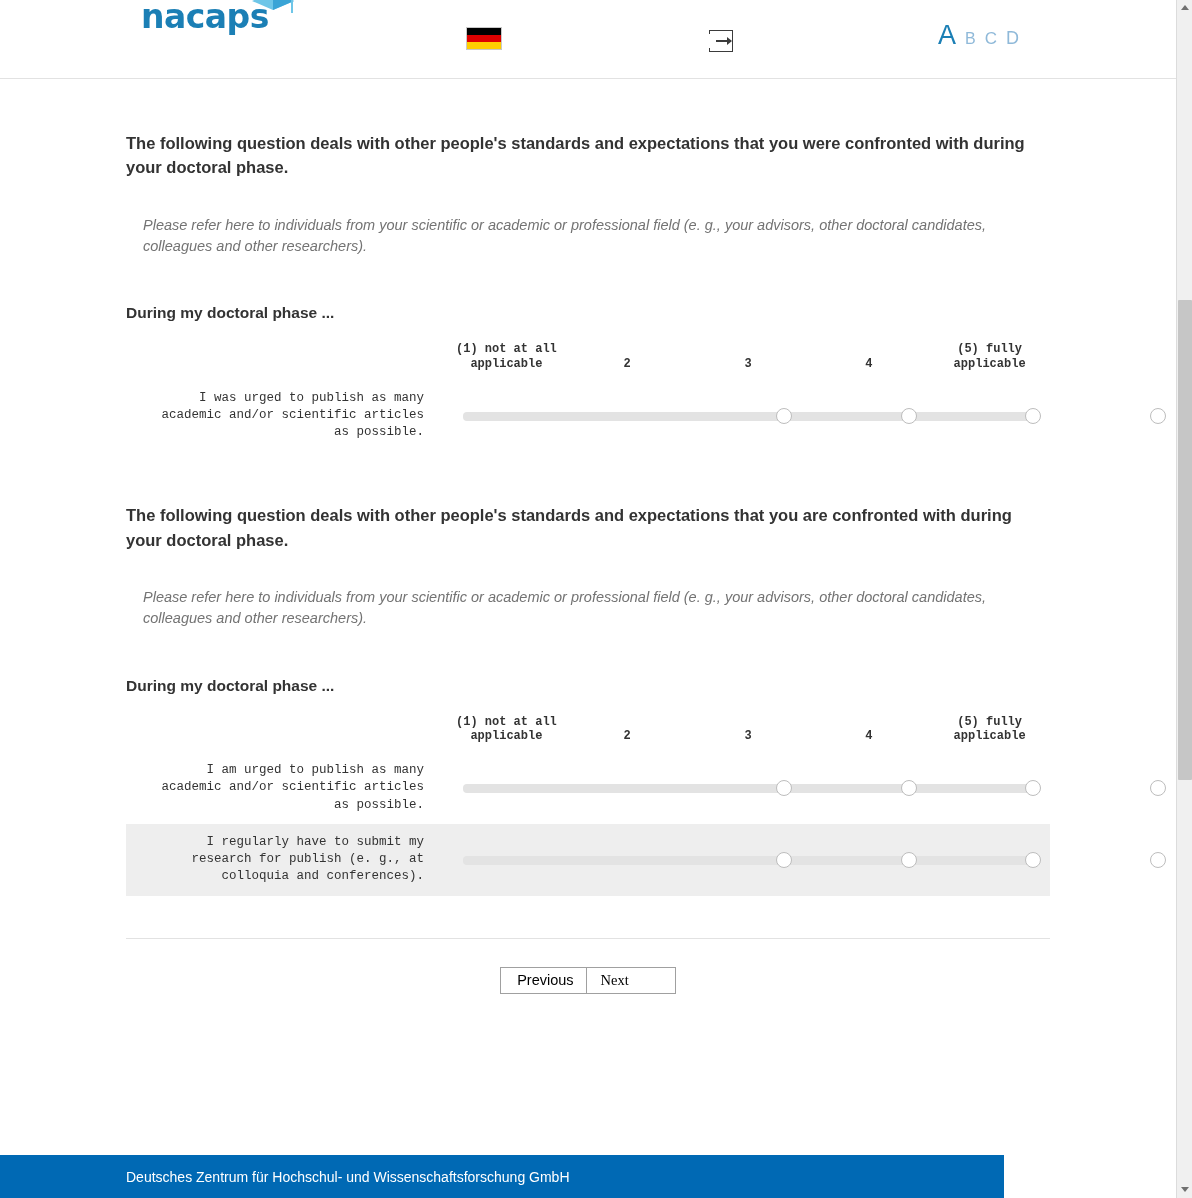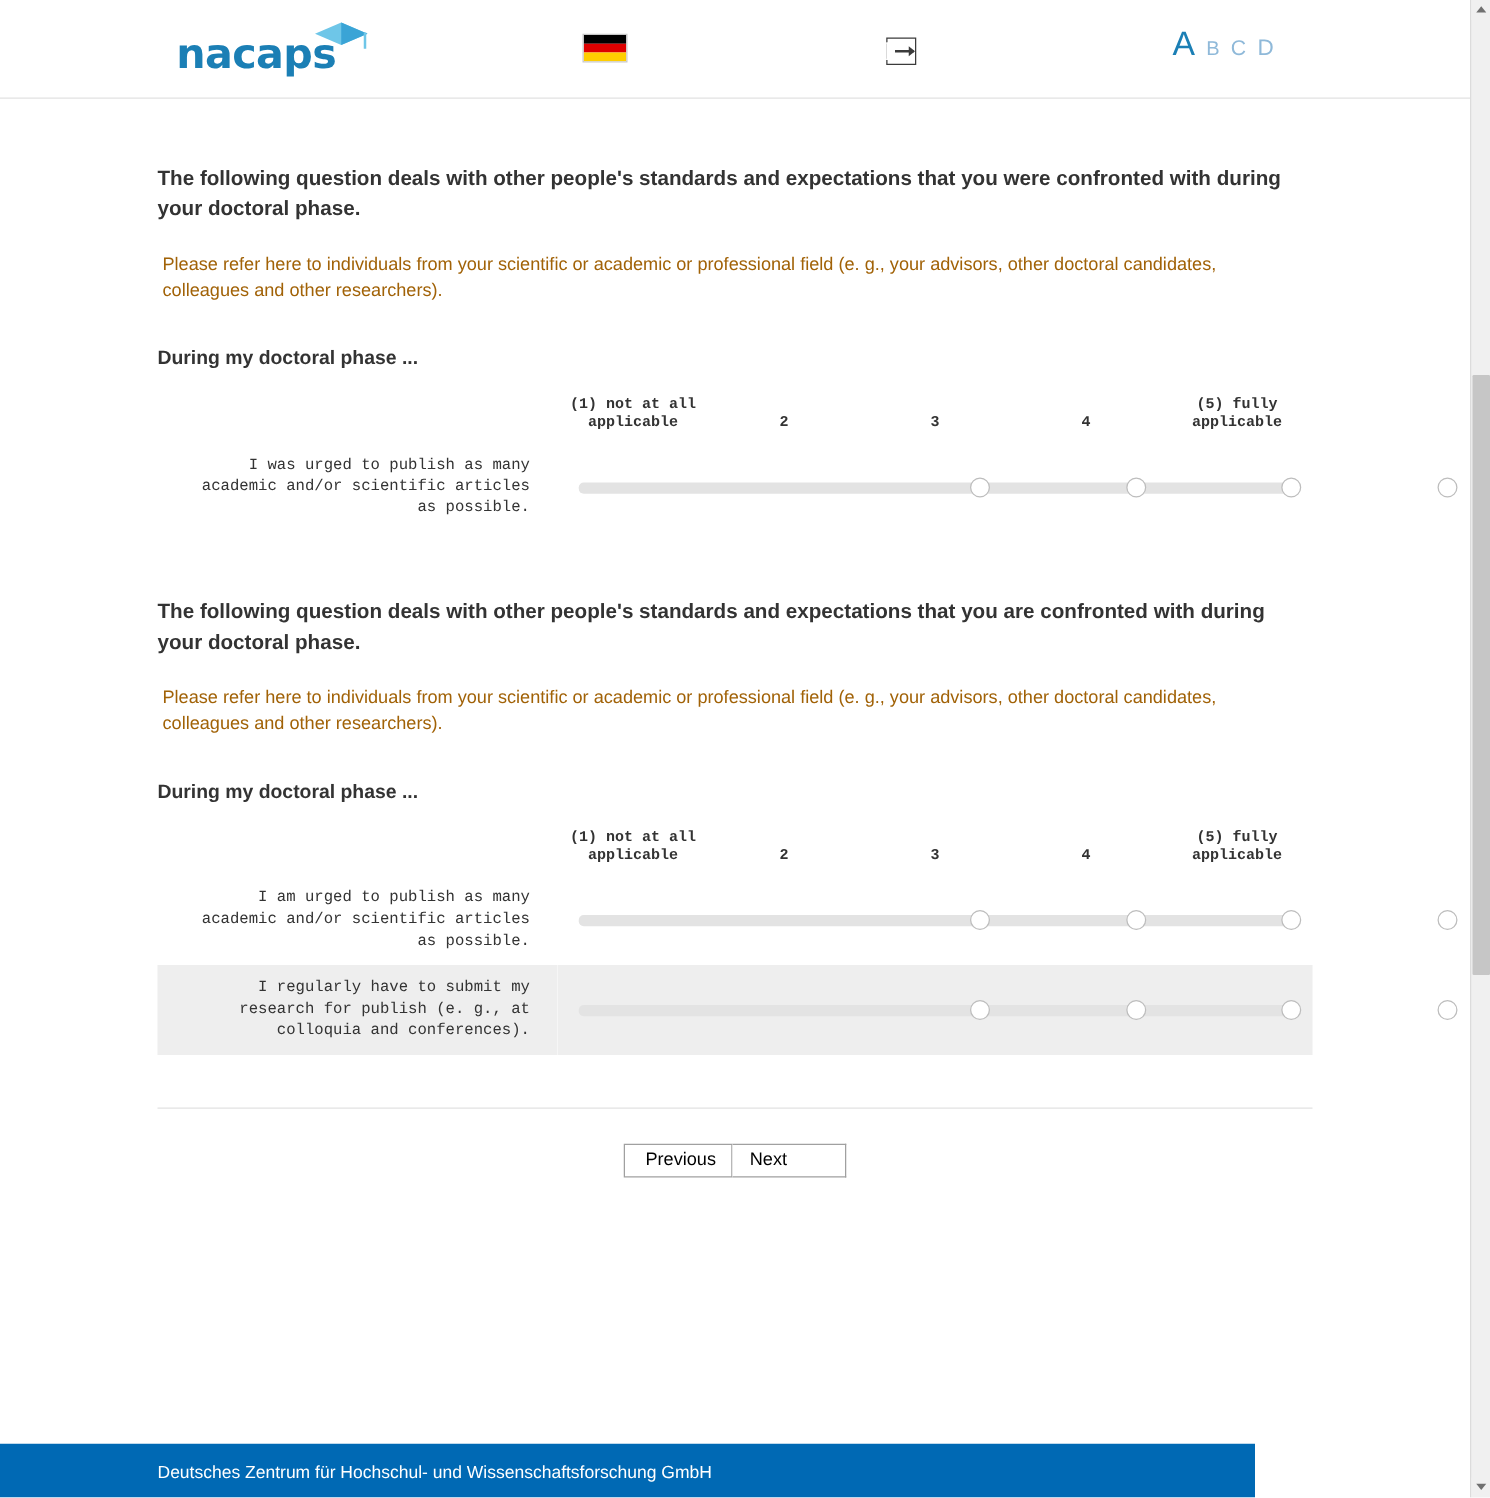--- a/index.html
+++ b/index.html
@@ -15,21 +15,21 @@
   
   .header {
     height: 79px;
     border-bottom: 1px solid #e2e2e2;
     display: flex;
     align-items: center;
     position: relative;
   }
   .logo-wrap {
     position: absolute;
-    left: 141px; top: 26px;
+    left: 141px; top: 0;
     display: flex; align-items: flex-end;
   }
   .logo-text {
     font-size: 33px;
     font-weight: bold;
     color: #1b7fb5;
     letter-spacing: -0.5px;
     line-height: 1;
     font-family: "DejaVu Sans", sans-serif;
   }
@@ -105,23 +105,24 @@
     font-size: 16.5px;
     font-weight: bold;
     color: #333333;
     line-height: 1.47;
     margin: 0;
     padding-top: 52px;
     max-width: 925px;
   }
   .q-sub {
     font-size: 14.5px;
-    color: #a16207;
+    font-style: italic;
+    color: #737373;
     line-height: 1.48;
-    margin: 4px;
+    margin: 17px;
     padding-top: 18px;
     max-width: 880px;
   }
   .q-lead {
     font-size: 15.5px;
     font-weight: bold;
     color: #333333;
     margin: 0;
     padding-top: 30px;
   }
@@ -200,21 +201,21 @@
     font-family: "Liberation Sans", sans-serif;
     font-size: 14.5px;
     color: #000000;
     background: #ffffff;
     border: 1px solid #a0a0a0;
     padding: 5px 16px;
     height: 27px;
     line-height: 15px;
     cursor: pointer;
   }
-  .nav-btn.next { border-left: none; padding-right: 46px; padding-left: 14px; text-align:left; }
+  .nav-btn.next { border-left: none; padding-right: 46px; padding-left: 14px; text-align:left;font-family:Liberation Serif, serif; }
   .nav-btn.prev { padding-right: 12px; }
 
   
   .footer {
     position: absolute;
     left: 0; bottom: 0;
     width: 1004px;
     height: 43px;
     background: #0069b4;
     color: #ffffff;

